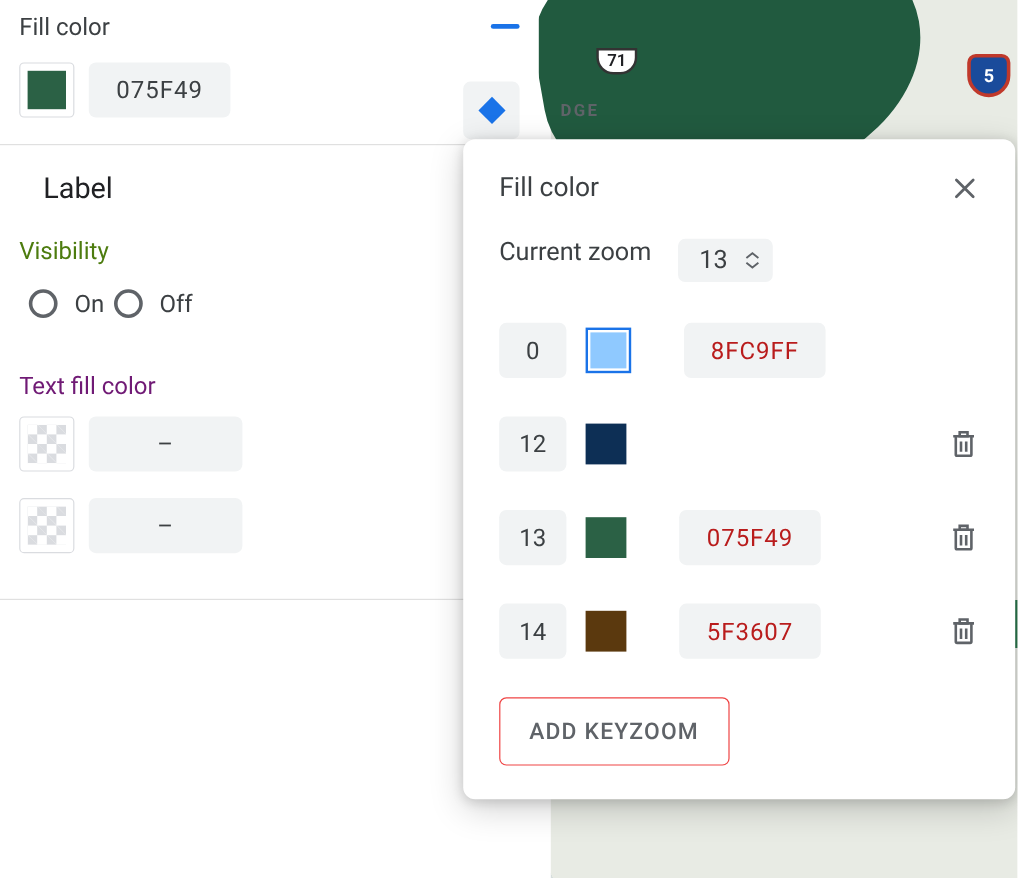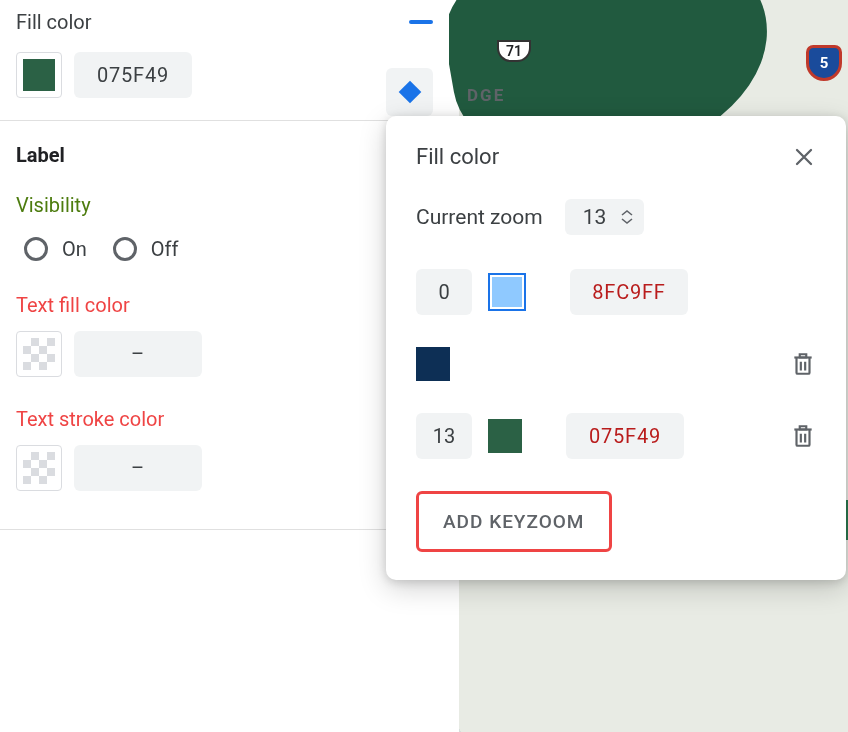--- a/index.html
+++ b/index.html
@@ -69,55 +69,57 @@
     font-size: 20px;
     letter-spacing: 0.8px;
     color: #3c4043;
   }
   .divider {
     height: 1px;
     background: #e0e0e0;
     width: 100%;
   }
   .label-heading {
-    font-size: 20px;
-    font-weight: 700;
+    font-size: 24px;
+    font-weight: 400;
     color: #202124;
     padding: 22px 16px 8px 16px;
+    margin-left: 20px;
   }
   .visibility-label {
     font-size: 20px;
     color: #4d7c0f;
     padding: 18px 16px 12px 16px;
   }
   .radio-row {
     display: flex;
     align-items: center;
-    gap: 26px;
+    gap: 8px;
     padding: 8px 16px 24px 24px;
   }
   .radio-item {
     display: flex;
     align-items: center;
     gap: 14px;
     cursor: pointer;
   }
   .radio-circle {
     width: 24px; height: 24px;
     border: 3px solid #5f6368;
     border-radius: 50%;
   }
   .radio-text {
     font-size: 20px;
     color: #3c4043;
   }
   .sub-label {
     font-size: 20px;
-    color: #ef4444;
+    color: #701a75;
     padding: 8px 16px 14px 16px;
+    margin-top: 12px;
   }
   
   .map-area {
     position: absolute;
     left: 459px; top: 0;
     width: 389px; height: 732px;
     background:
       linear-gradient(120deg, rgba(143,170,190,0.25) 0 2px, transparent 2px 40px) repeat,
       linear-gradient(60deg, rgba(143,170,190,0.2) 0 2px, transparent 2px 50px) repeat,
       #e8ebe4;
@@ -134,21 +136,21 @@
     position: absolute;
     top: 10px; left: 210px;
     font-size: 18px; font-weight: 700;
     letter-spacing: 2px;
     color: #5f6368;
     white-space: nowrap;
   }
   .map-label-2 {
     position: absolute;
     top: 85px; left: 8px;
-    font-size: 17px; font-weight: 700;
+    font-size: 14px; font-weight: 700;
     letter-spacing: 2px;
     color: #5f6368;
   }
   .shield-99 {
     position: absolute;
     top: 40px; left: 38px;
     width: 34px; height: 22px;
     border: 2px solid #333;
     border-radius: 0 0 14px 14px;
     background: #fff;
@@ -200,21 +202,20 @@
   .pop-title {
     font-size: 22px;
     color: #3c4043;
   }
   .close-x {
     cursor: pointer;
     color: #5f6368;
   }
   .zoom-row {
     display: flex;
-    align-items: center;
     gap: 22px;
     margin-bottom: 34px;
   }
   .zoom-label {
     font-size: 21px;
     color: #3c4043;
   }
   .zoom-stepper {
     background: #f1f3f4;
     border-radius: 6px;
@@ -266,21 +267,21 @@
     letter-spacing: 0.8px;
     color: #b91c1c;
     margin-left: 28px;
   }
   .trash {
     margin-left: auto;
     color: #5f6368;
     cursor: pointer;
   }
   .add-btn {
-    border: 3px solid #ef4444;
+    border: 1px solid #ef4444;
     border-radius: 6px;
     padding: 16px 24px;
     font-size: 19px;
     letter-spacing: 1px;
     font-weight: 500;
     color: #5f6368;
     display: inline-block;
     cursor: pointer;
   }
   svg { display: block; }
@@ -334,21 +335,20 @@
   </div>
 
   <div class="sub-label">Text fill color</div>
   <div class="swatch-row">
     <div class="swatch-outer">
       <div class="swatch-inner checker"></div>
     </div>
     <div class="hex-chip" style="min-width:128px;">–</div>
   </div>
 
-  <div class="sub-label">Text stroke color</div>
   <div class="swatch-row">
     <div class="swatch-outer">
       <div class="swatch-inner checker"></div>
     </div>
     <div class="hex-chip" style="min-width:128px;">–</div>
   </div>
 
   <div class="divider" style="margin-top:16px;"></div>
 </div>
 
@@ -383,20 +383,21 @@
 
   <div id="key-rows">
       <div class="key-row">
         <div class="key-num">0</div>
         <div class="key-swatch-sel" style="width: 38px; height: 38px;">
           <div class="inner" style="background: rgb(143, 201, 255);"></div>
         </div>
         <div class="key-hex">8FC9FF</div>
       </div>
       <div class="key-row">
+        <div class="key-num">12</div>
         <div class="key-swatch" style="background: rgb(13, 47, 85);"></div>
         <div class="trash">
           <svg width="26" height="28" viewBox="0 0 24 24">
             <path d="M4 6h16" stroke="#5f6368" stroke-width="2"></path>
             <path d="M9 3h6v3H9z" fill="none" stroke="#5f6368" stroke-width="2"></path>
             <path d="M6 6v14a1 1 0 001 1h10a1 1 0 001-1V6" fill="none" stroke="#5f6368" stroke-width="2"></path>
             <path d="M10 10v8M14 10v8" stroke="#5f6368" stroke-width="2"></path>
           </svg>
         </div>
       </div>
@@ -406,16 +407,29 @@
         <div class="key-hex">075F49</div>
         <div class="trash">
           <svg width="26" height="28" viewBox="0 0 24 24">
             <path d="M4 6h16" stroke="#5f6368" stroke-width="2"></path>
             <path d="M9 3h6v3H9z" fill="none" stroke="#5f6368" stroke-width="2"></path>
             <path d="M6 6v14a1 1 0 001 1h10a1 1 0 001-1V6" fill="none" stroke="#5f6368" stroke-width="2"></path>
             <path d="M10 10v8M14 10v8" stroke="#5f6368" stroke-width="2"></path>
           </svg>
         </div>
       </div>
+      <div class="key-row">
+        <div class="key-num">14</div>
+        <div class="key-swatch" style="background: rgb(91, 57, 14);"></div>
+        <div class="key-hex">5F3607</div>
+        <div class="trash">
+          <svg width="26" height="28" viewBox="0 0 24 24">
+            <path d="M4 6h16" stroke="#5f6368" stroke-width="2"></path>
+            <path d="M9 3h6v3H9z" fill="none" stroke="#5f6368" stroke-width="2"></path>
+            <path d="M6 6v14a1 1 0 001 1h10a1 1 0 001-1V6" fill="none" stroke="#5f6368" stroke-width="2"></path>
+            <path d="M10 10v8M14 10v8" stroke="#5f6368" stroke-width="2"></path>
+          </svg>
+        </div>
+      </div>
     </div>
 
   <div class="add-btn">ADD KEYZOOM</div>
 </div>
 
 </body></html>

